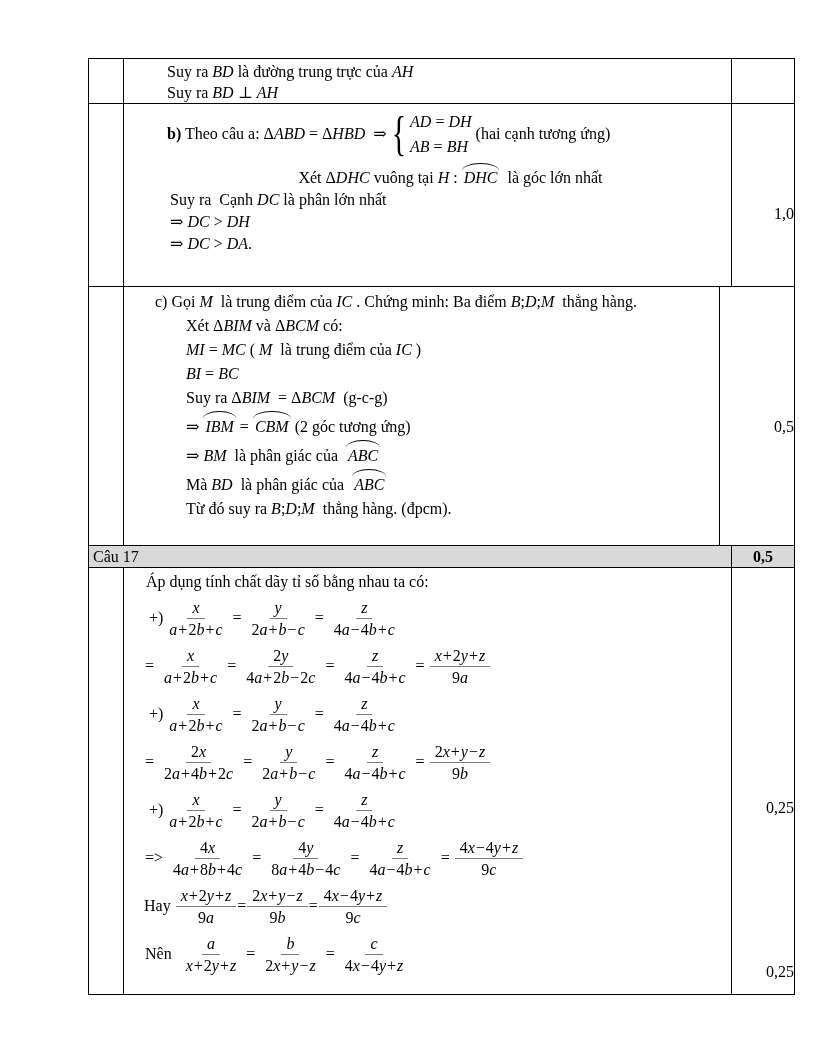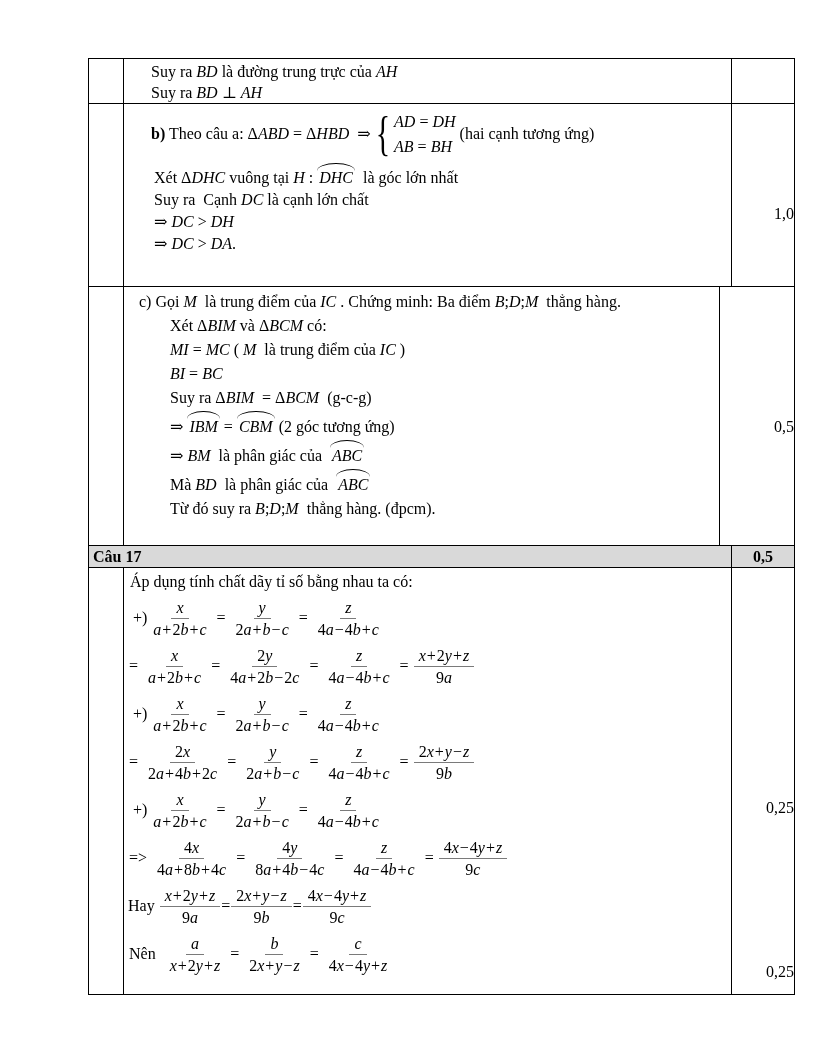--- a/index.html
+++ b/index.html
@@ -13,24 +13,24 @@
   }
   .row{display:grid;grid-template-columns:35px 1fr 62px;box-sizing:border-box;border-bottom:1px solid #000;}
   .row:last-child{border-bottom:none;}
   .cell{box-sizing:border-box;position:relative;}
   .c1,.c2{border-right:1px solid #000;}
   .r0{height:45px;}
   .r1{height:183px;}
   .r2{height:259px;gap:12px;}
   .rh{height:22px;background:#d9d9d9;}
   .r4{height:426px;}
-  .hdr-label{grid-column:1/3;border-right:1px solid #000;font-weight:bold;font-size:16px;line-height:21px;padding-left:4px;box-sizing:border-box;}
+  .hdr-label{grid-column:1/3;border-right:1px solid #000;font-weight:normal;font-size:16px;line-height:21px;padding-left:4px;box-sizing:border-box;}
   .hdr-score{display:flex;align-items:center;justify-content:center;font-weight:bold;font-size:16px;}
   .score{position:absolute;left:12px;right:0;text-align:right;font-size:16px;line-height:20px;}
-  .lines{box-sizing:border-box;height:100%;overflow:hidden;}
+  .lines{box-sizing:border-box;height:100%;overflow:hidden;margin-left:16px;}
   .line{white-space:pre-wrap;font-size:16px;}
   .r0 .lines{padding-top:2px;}
   .r0 .line{line-height:21px;}
   .r1 .lines{padding-top:2px;}
   .r1 .line{line-height:22px;}
   .r2 .line{line-height:24px;}
   .r2 .lines{padding-top:3px;}
   .arcline{padding-top:5px;}
   .r4 .lines{padding-top:1px;}
   .title-line{line-height:25px;}
@@ -68,22 +68,22 @@
       <div class="cell">
         <span class="score"></span>
       </div>
     </div>
 
     <div class="row r1">
       <div class="cell c1"></div>
       <div class="cell c2">
         <div class="lines">
             <div class="line sysline" style="padding-left: 27px;"><span class="t" style="font-weight: bold;">b)</span><span class="t"> Theo câu a: </span><span class="math"><span>Δ</span><i>A</i><i>B</i><i>D</i><span> </span><span>=</span><span> </span><span>Δ</span><i>H</i><i>B</i><i>D</i></span><span class="math"><span> </span><span> </span><span>⇒</span></span><span class="sys"><span class="brace">{</span><span class="syscol"><span class="sline"><i>A</i><i>D</i><span> </span><span>=</span><span> </span><i>D</i><i>H</i></span><span class="sline"><i>A</i><i>B</i><span> </span><span>=</span><span> </span><i>B</i><i>H</i></span></span></span><span class="t"> (hai cạnh tương ứng)</span></div>
-            <div class="line arcline" style="padding-left: 30px;"><span class="t">Xét </span><span class="math"><span>Δ</span><i>D</i><i>H</i><i>C</i></span><span class="t"> vuông tại </span><span class="math"><i>H</i></span><span class="t"> : </span><span class="arc"><i>D</i><i>H</i><i>C</i></span><span class="t">  là góc lớn nhất</span></div>
-            <div class="line" style="padding-left: 30px;"><span class="t">Suy ra  Cạnh </span><span class="math"><i>D</i><i>C</i></span><span class="t"> là cạnh lớn chất</span></div>
+            <div class="line arcline" style="padding-left: 30px; text-align: center;"><span class="t">Xét </span><span class="math"><span>Δ</span><i>D</i><i>H</i><i>C</i></span><span class="t"> vuông tại </span><span class="math"><i>H</i></span><span class="t"> : </span><span class="arc"><i>D</i><i>H</i><i>C</i></span><span class="t">  là góc lớn nhất</span></div>
+            <div class="line" style="padding-left: 30px;"><span class="t">Suy ra  Cạnh </span><span class="math"><i>D</i><i>C</i></span><span class="t"> là phân lớn nhất</span></div>
             <div class="line" style="padding-left: 30px;"><span class="math"><span>⇒</span><span> </span><i>D</i><i>C</i><span> </span><span>&gt;</span><span> </span><i>D</i><i>H</i></span></div>
             <div class="line" style="padding-left: 30px;"><span class="math"><span>⇒</span><span> </span><i>D</i><i>C</i><span> </span><span>&gt;</span><span> </span><i>D</i><i>A</i></span><span class="t">.</span></div>
           </div>
       </div>
       <div class="cell">
         <span class="score" style="top:100px;">1,0</span>
       </div>
     </div>
 
     <div class="row r2">

